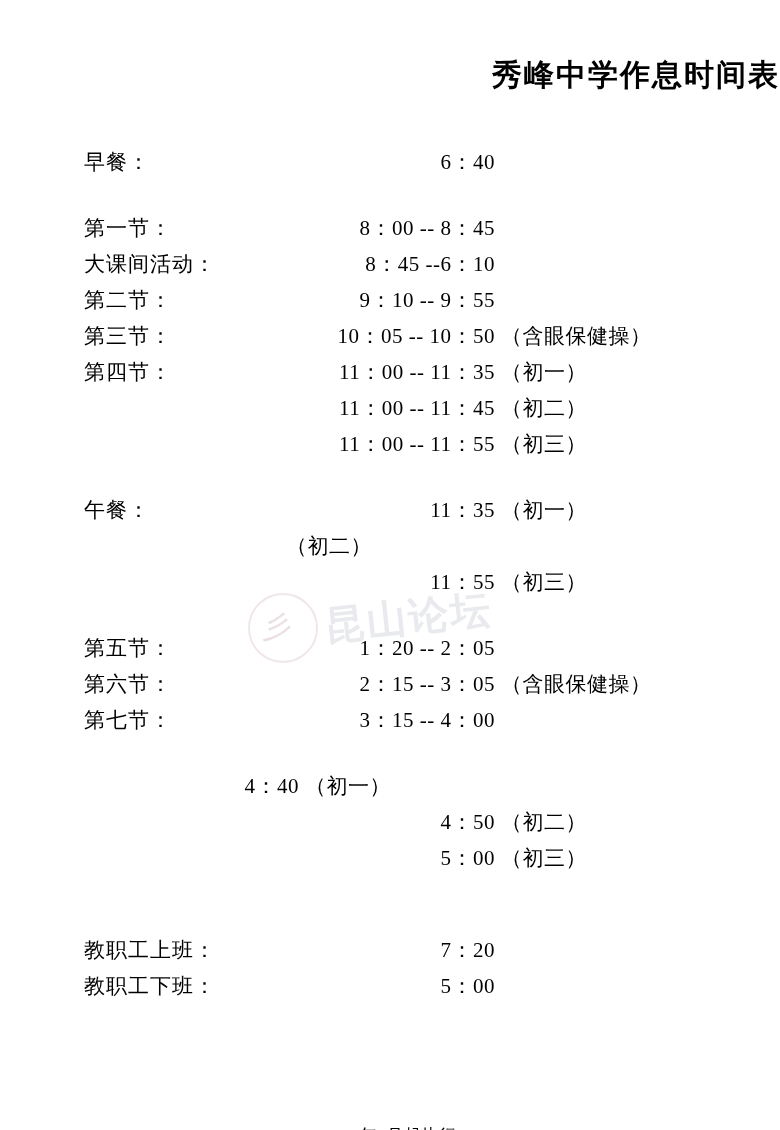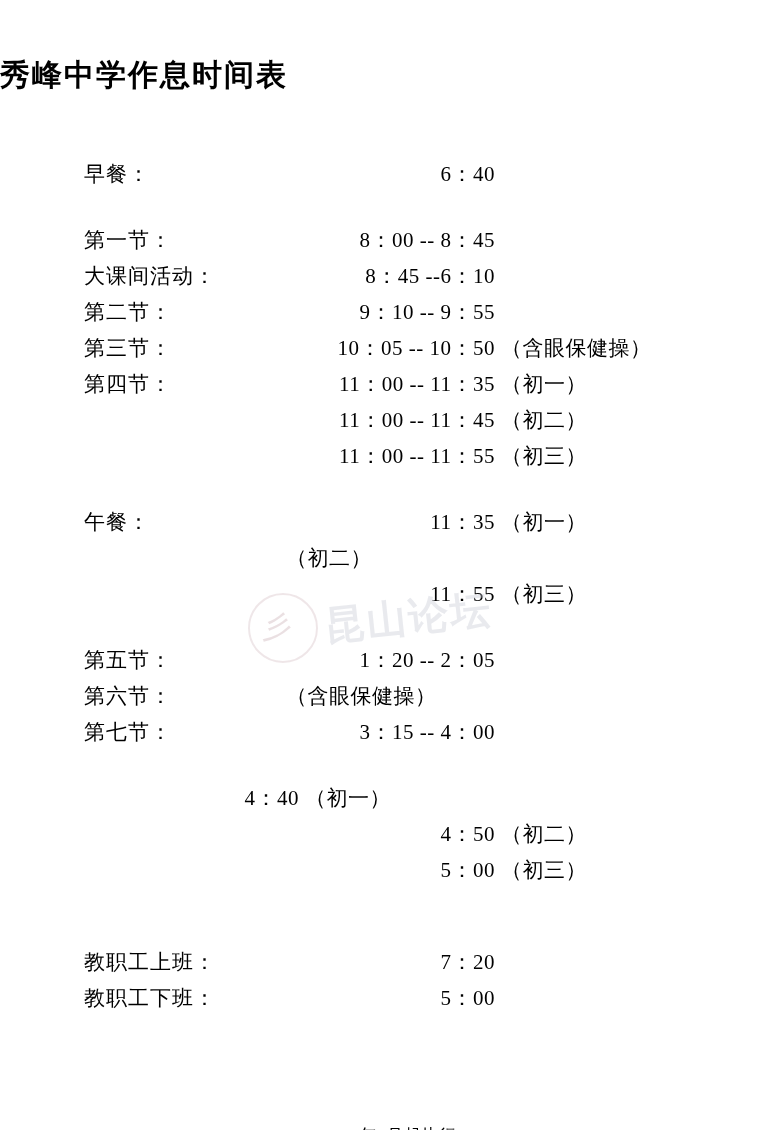--- a/index.html
+++ b/index.html
@@ -15,30 +15,30 @@
     color: #000000;
     overflow: hidden;
   }
   .page {
     position: relative;
     width: 780px;
     height: 1130px;
     box-sizing: border-box;
   }
   .title {
-    text-align: left;
+    text-align: right;
     font-family: "DejaVu Serif", "Liberation Serif", serif;
     font-weight: bold;
     font-size: 30px;
     letter-spacing: 2px;
     margin-top: 55px;
     margin-bottom: 0;
   }
   .schedule {
-    margin-top: 60px;
+    margin-top: 48px;
     padding-left: 84px;
     font-size: 21px;
     line-height: 36px;
   }
   .row {
     display: flex;
     align-items: baseline;
     height: 36px;
     white-space: nowrap;
   }
@@ -191,20 +191,21 @@
     <div class="gap-md"></div>
 
     <div class="row">
       <span class="label">第五节：</span>
       <span class="time">1：20 -- 2：05</span>
       <span class="note"></span>
     </div>
 
     <div class="row">
       <span class="label">第六节：</span>
+      <span class="time">2：15 -- 3：05</span>
       <span class="note">（含眼保健操）</span>
     </div>
 
     <div class="row">
       <span class="label">第七节：</span>
       <span class="time">3：15 -- 4：00</span>
       <span class="note"></span>
     </div>
 
     <div class="gap-md"></div>

